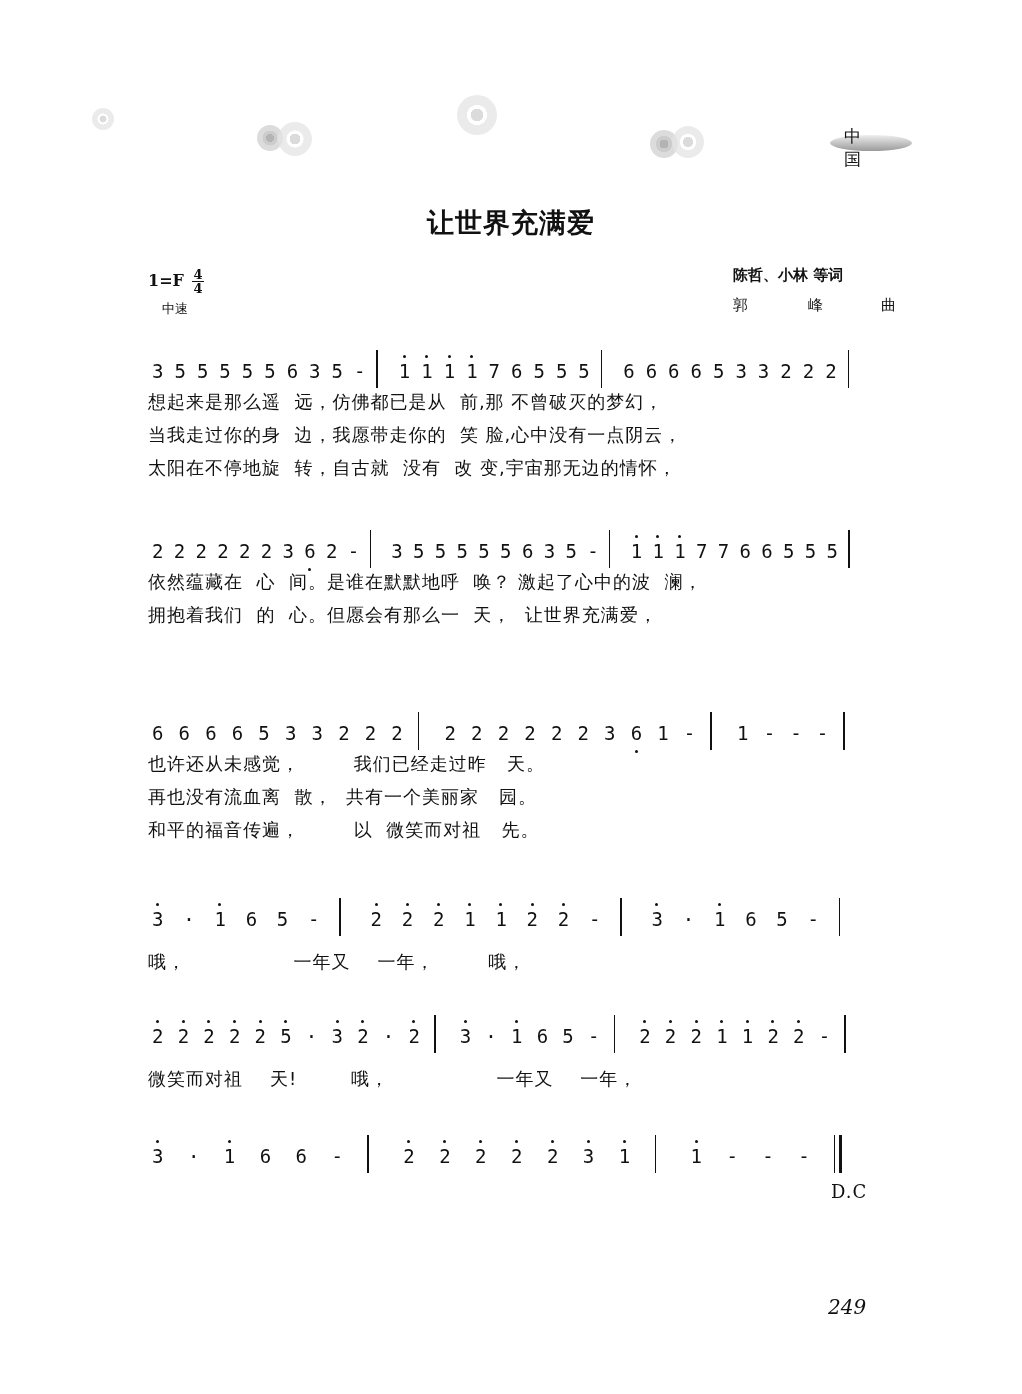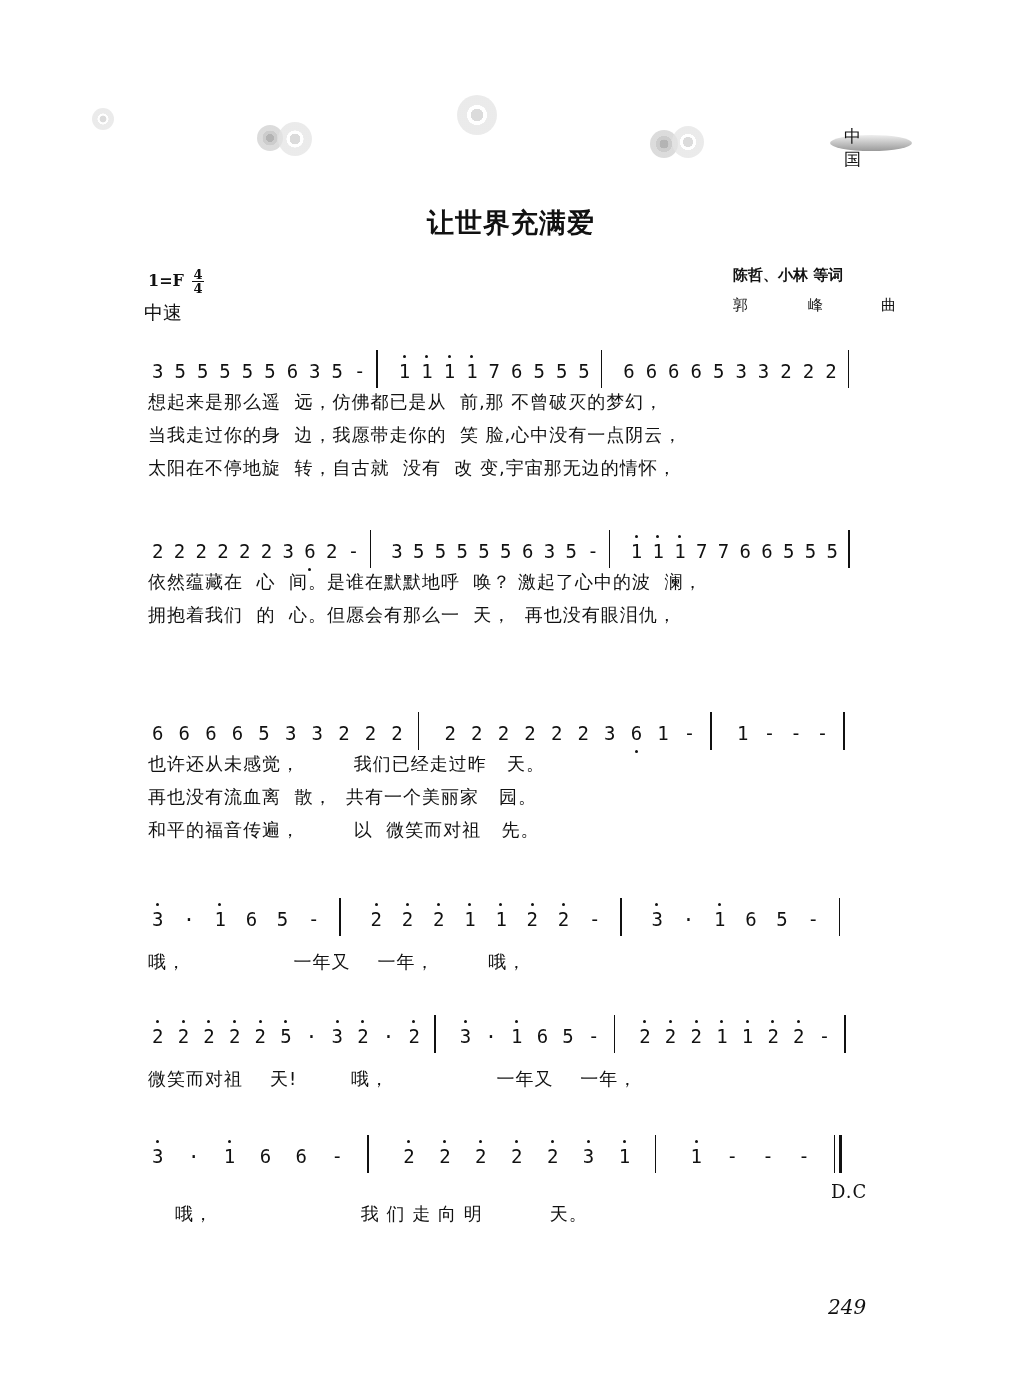--- a/index.html
+++ b/index.html
@@ -12,21 +12,21 @@
   .region-badge { position:absolute; left:830px; top:123px; width:82px; height:30px; }
   .region-badge .pill { position:absolute; left:0; top:12px; width:82px; height:16px; border-radius:50%;
      background: linear-gradient(#eee, #9a9a9a); }
   .region-badge .txt { position:absolute; left:14px; top:2px; font-size:17px; letter-spacing:18px;
      font-family:"DejaVu Sans", sans-serif; }
   .title { position:absolute; left:0; width:1022px; top:205px; text-align:center; font-size:27px; font-weight:bold; letter-spacing:1px; }
   .key { position:absolute; left:148px; top:268px; font-family:"DejaVu Serif", serif; font-weight:bold; font-size:16px; }
   .frac { display:inline-block; vertical-align:middle; text-align:center; font-size:13px; line-height:13px; margin-left:3px; }
   .frac span { display:block; }
   .frac .num { border-bottom:1.5px solid #111; padding:0 1px; }
-  .tempo { position:absolute; left:144px; top:300px; font-size:19px; }
+  .tempo { position:absolute; left:162px; top:300px; font-size:13px; }
   .credit { position:absolute; left:733px; font-size:15px; }
   .credit.lyr { top:266px;font-weight:bold; }
   .credit.mus { top:296px; }
   .credit.mus span { display:inline-block; }
   .staff { position:absolute; left:148px; width:730px; }
   .notes { position:relative; height:40px; font-family:"DejaVu Sans Mono", monospace; font-size:19px; }
   .notes .n { position:absolute; top:10px; }
   .lyric { font-size:18px; letter-spacing:1px; height:33px; white-space:pre; }
   .bar { position:absolute; top:0; width:1.5px; height:38px; background:#111; }
   .dot-hi { position:absolute; width:3px; height:3px; background:#111; border-radius:50%; }
@@ -155,21 +155,21 @@
       <span class="n" style="left: 547.939px;">7</span>
       <span class="n" style="left: 569.697px;">7</span>
       <span class="n" style="left: 591.455px;">6</span>
       <span class="n" style="left: 613.212px;">6</span>
       <span class="n" style="left: 634.97px;">5</span>
       <span class="n" style="left: 656.727px;">5</span>
       <span class="n" style="left: 678.485px;">5</span>
       <div class="bar" style="left: 700.242px;"></div>
     </div>
   <div class="lyric">依然蕴藏在  心  间。是谁在默默地呼  唤？ 激起了心中的波  澜，</div>
-  <div class="lyric">拥抱着我们  的  心。但愿会有那么一  天，  再也没有眼泪仇，</div>
+  <div class="lyric">拥抱着我们  的  心。但愿会有那么一  天，  让世界充满爱，</div>
 </div>
 
 <div class="staff" style="top:712px;">
   <div class="notes" id="s2">
       <span class="n" style="left: 4px;">6</span>
       <span class="n" style="left: 30.5926px;">6</span>
       <span class="n" style="left: 57.1852px;">6</span>
       <span class="n" style="left: 83.7778px;">6</span>
       <span class="n" style="left: 110.37px;">5</span>
       <span class="n" style="left: 136.963px;">3</span>
@@ -320,18 +320,17 @@
       <div class="dot-hi" style="left: 474.7px; top: 5px;"></div>
       <div class="bar" style="left: 506.6px;"></div>
       <span class="n" style="left: 542.5px;">1</span>
       <div class="dot-hi" style="left: 546.5px; top: 5px;"></div>
       <span class="n" style="left: 578.4px;">-</span>
       <span class="n" style="left: 614.3px;">-</span>
       <span class="n" style="left: 650.2px;">-</span>
       <div class="endbar" style="left: 686.1px;"></div>
     </div>
   <div class="lyric" style="margin-top:6px;position:relative">
-    <span>哦，                      我 们 走 向 明          天。</span>
     <span style="position:absolute;left:683px;top:0;font-family:'DejaVu Serif',serif">D.C</span>
   </div>
 </div>
 
 <div class="page-num">249</div>
 
 </body></html>

